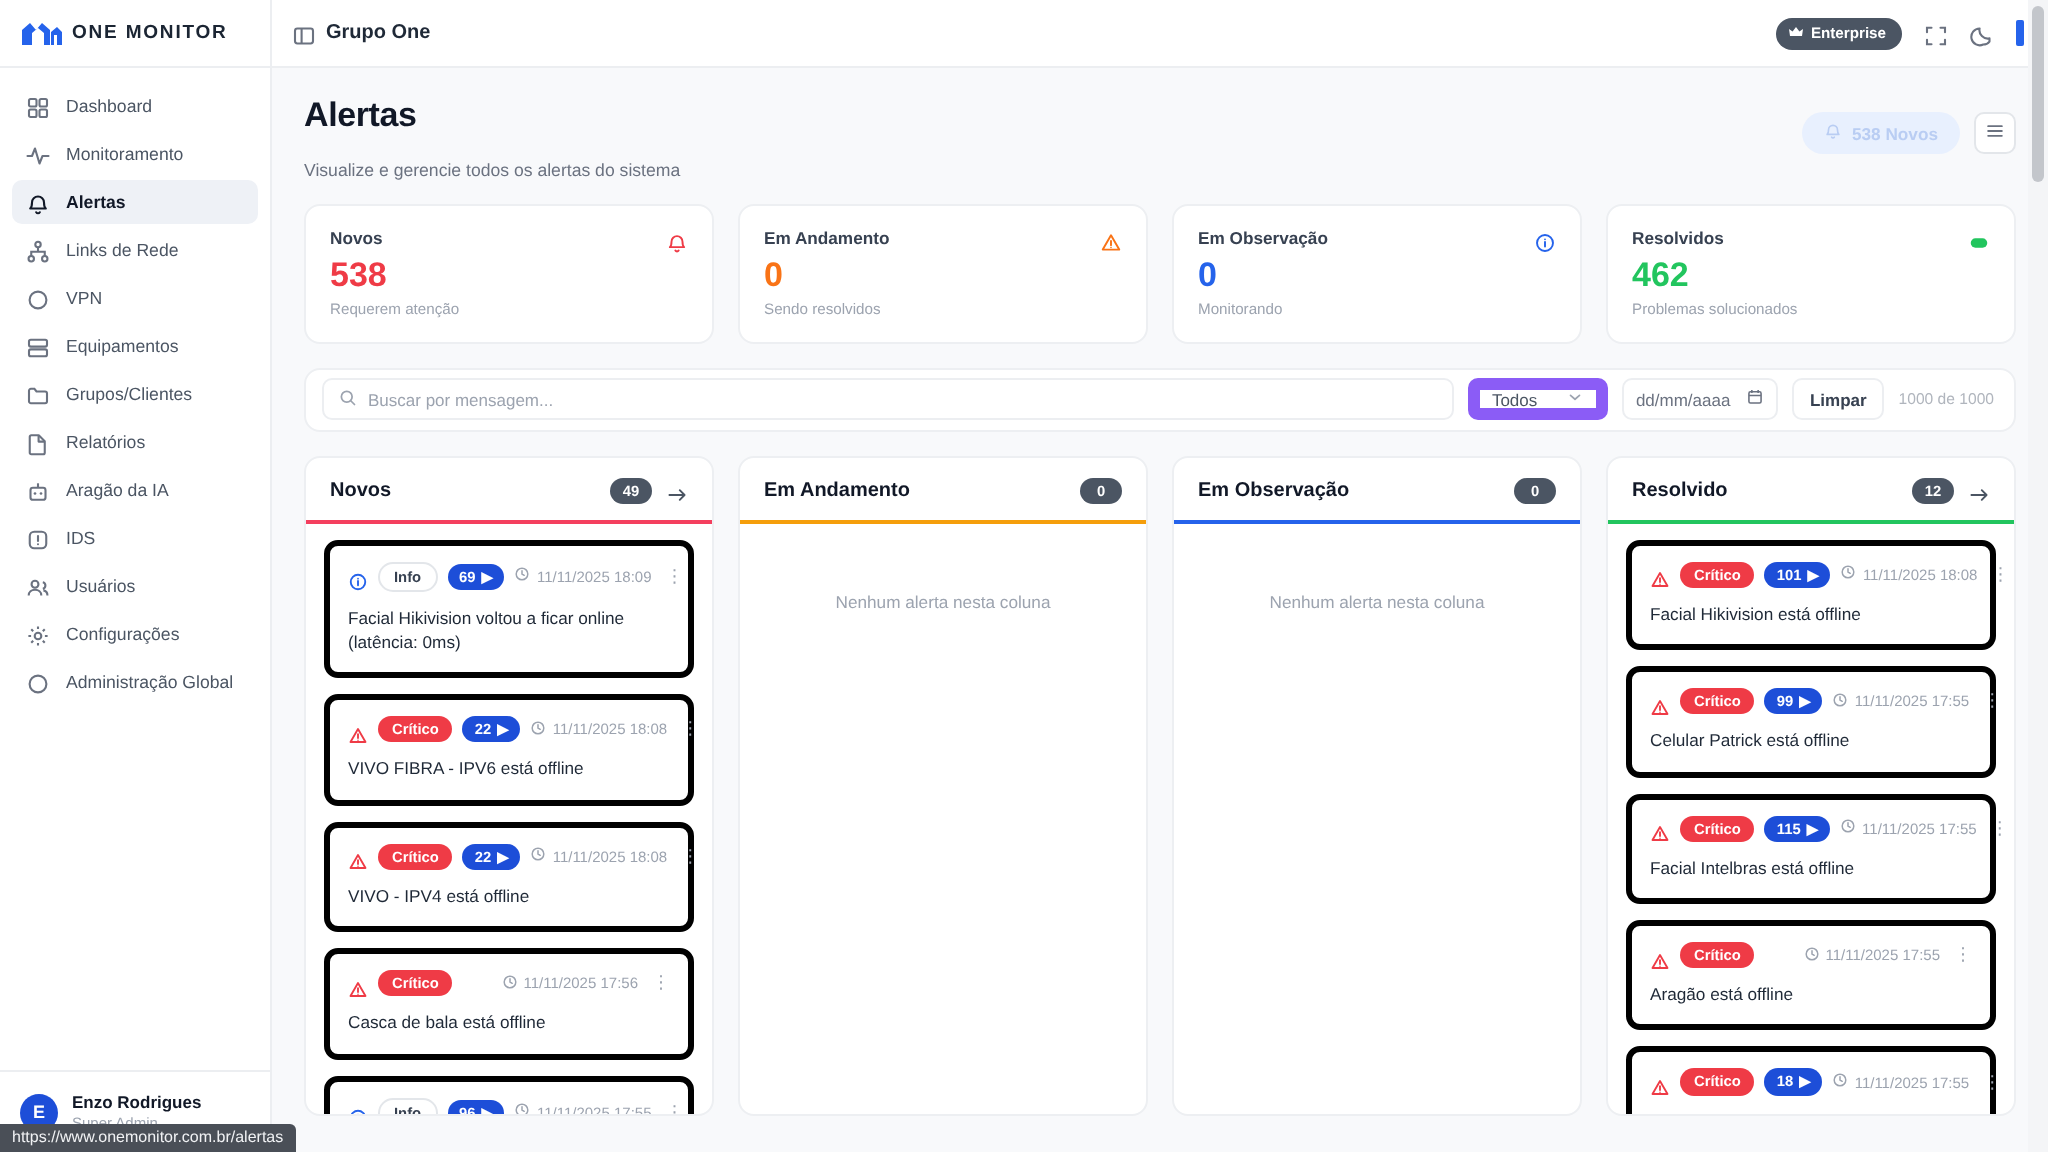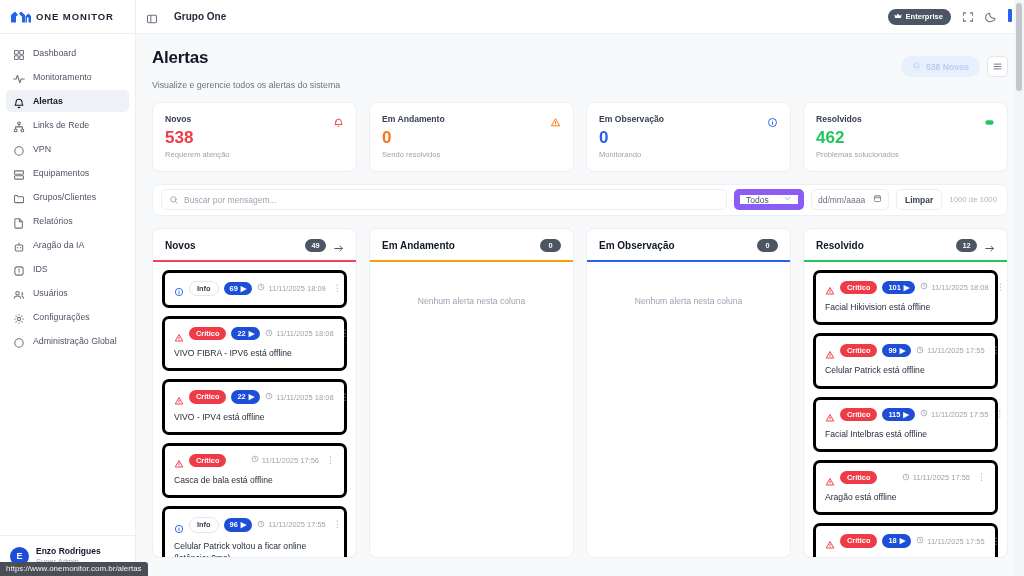--- a/index.html
+++ b/index.html
@@ -55,25 +55,25 @@
     background: #4a4f57; color: #f1f2f4;
     font-size: 8px; padding: 2px 6px 3px 6px;
     border-top-right-radius: 3px; white-space: nowrap;
   }
 
   
   .main { flex: 1 1 auto; height: 576px; display: flex; flex-direction: column; min-width: 0; }
 
   .topbar {
     height: 34px; background: #ffffff; border-bottom: 1px solid #eceef1;
-    display: flex; align-items: center; padding: 0 12px 0 10px; gap: 16px;
+    display: flex; align-items: center; padding: 0 12px 0 10px; gap: 5px;
   }
   .panel-icon { width: 12px; height: 12px; color: #6b7280; display: block; }
   .grupo { font-size: 10px; font-weight: 600; color: #1f2937; }
-  .topbar-right { margin-left: auto; display: flex; gap: 11px; }
+  .topbar-right { margin-left: auto; display: flex; align-items: center; gap: 11px; }
   .ent-pill {
     background: #4b5563; color: #fff; font-size: 7.6px; font-weight: 700;
     border-radius: 9px; padding: 3px 8px 3px 6px;
     display: flex; align-items: center; gap: 3px;
   }
   .ticon { width: 12px; height: 12px; color: #6b7280; display: block; cursor: pointer; }
   .blue-bar { width: 4px; height: 13px; background: #2563eb; border-radius: 1px; }
 
   .content { flex: 1 1 auto; overflow: hidden; padding: 14px 16px 0 16px; position: relative; }
 
@@ -464,20 +464,21 @@
                   </span>
                 <span class="time">
                     <span><svg viewBox="0 0 16 16" width="8" height="8" fill="none" stroke="currentColor" stroke-width="1.5">
                         <circle cx="8" cy="8" r="5.8"></circle>
                         <path d="M8 4.8V8l2.2 1.3" stroke-linecap="round"></path>
                       </svg></span>
                     <span>11/11/2025 18:09</span>
                   </span>
                 <span class="kebab">⋮</span>
               </div>
+              <div class="card-msg">Facial Hikivision voltou a ficar online (latência: 0ms)</div>
             </div>
 
             <div class="card">
               <div class="card-top">
                 <span class="sev-ico" style="color:#ef3b46"><svg viewBox="0 0 16 16" width="10" height="10" fill="none" stroke="currentColor" stroke-width="1.5" stroke-linejoin="round">
                       <path d="M8 2.4l6 10.4H2z"></path>
                       <path d="M8 6.6v3" stroke-linecap="round"></path>
                       <circle cx="8" cy="11.3" r="0.6" fill="currentColor" stroke="none"></circle>
                     </svg></span>
                 <span class="chip crit">Crítico</span>

